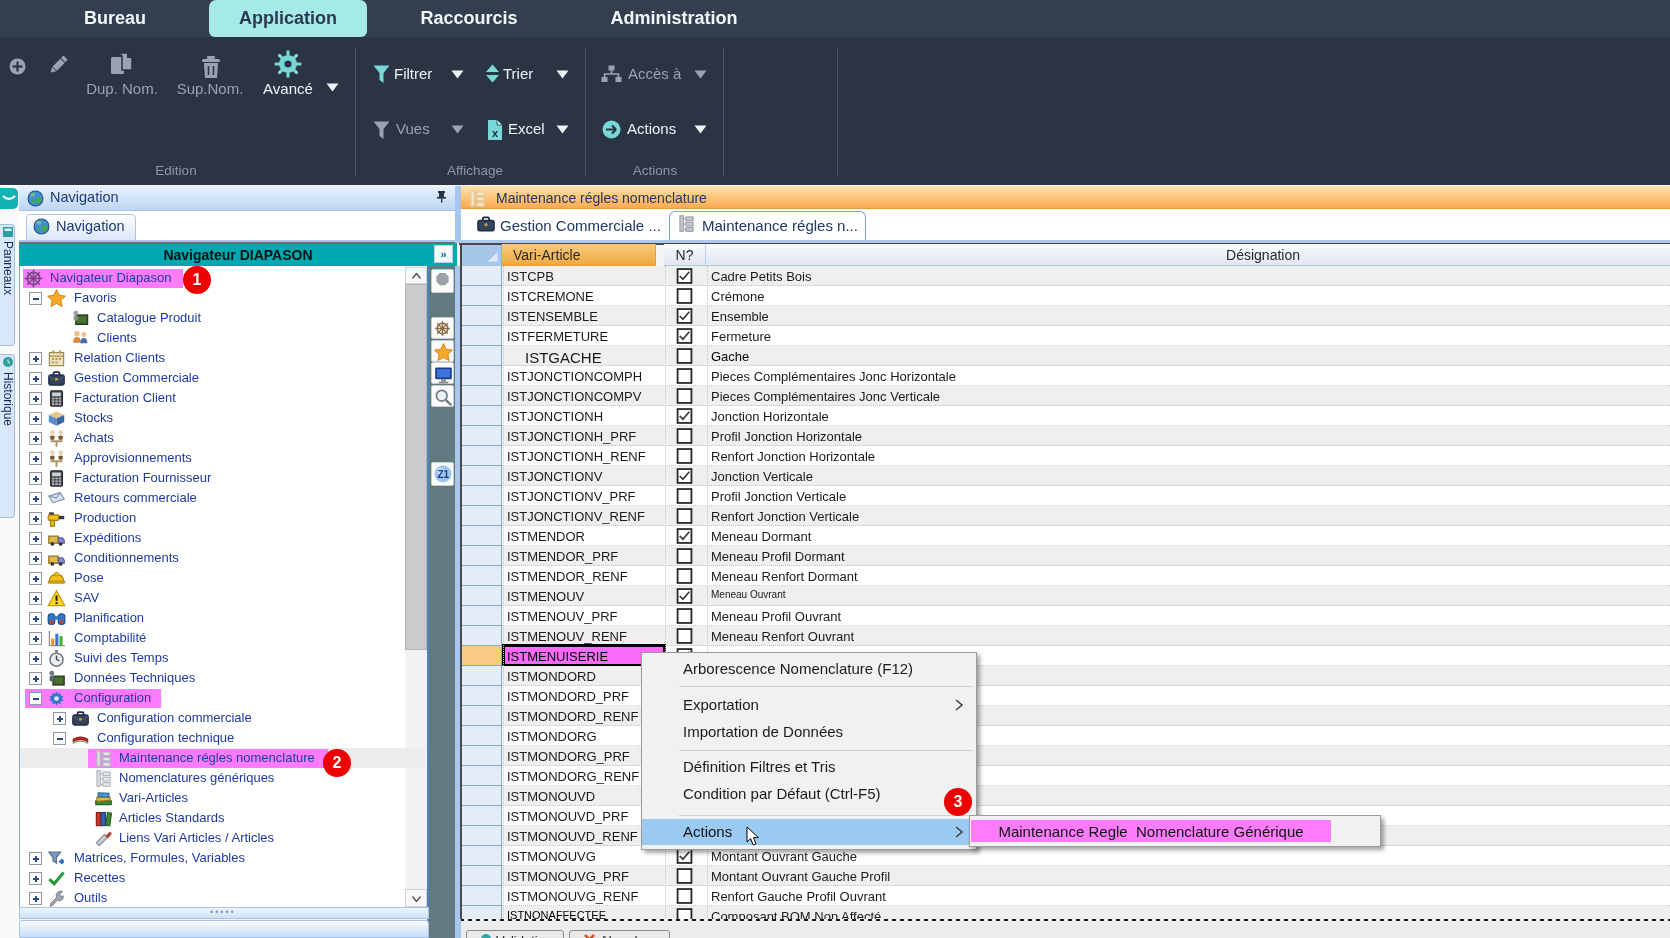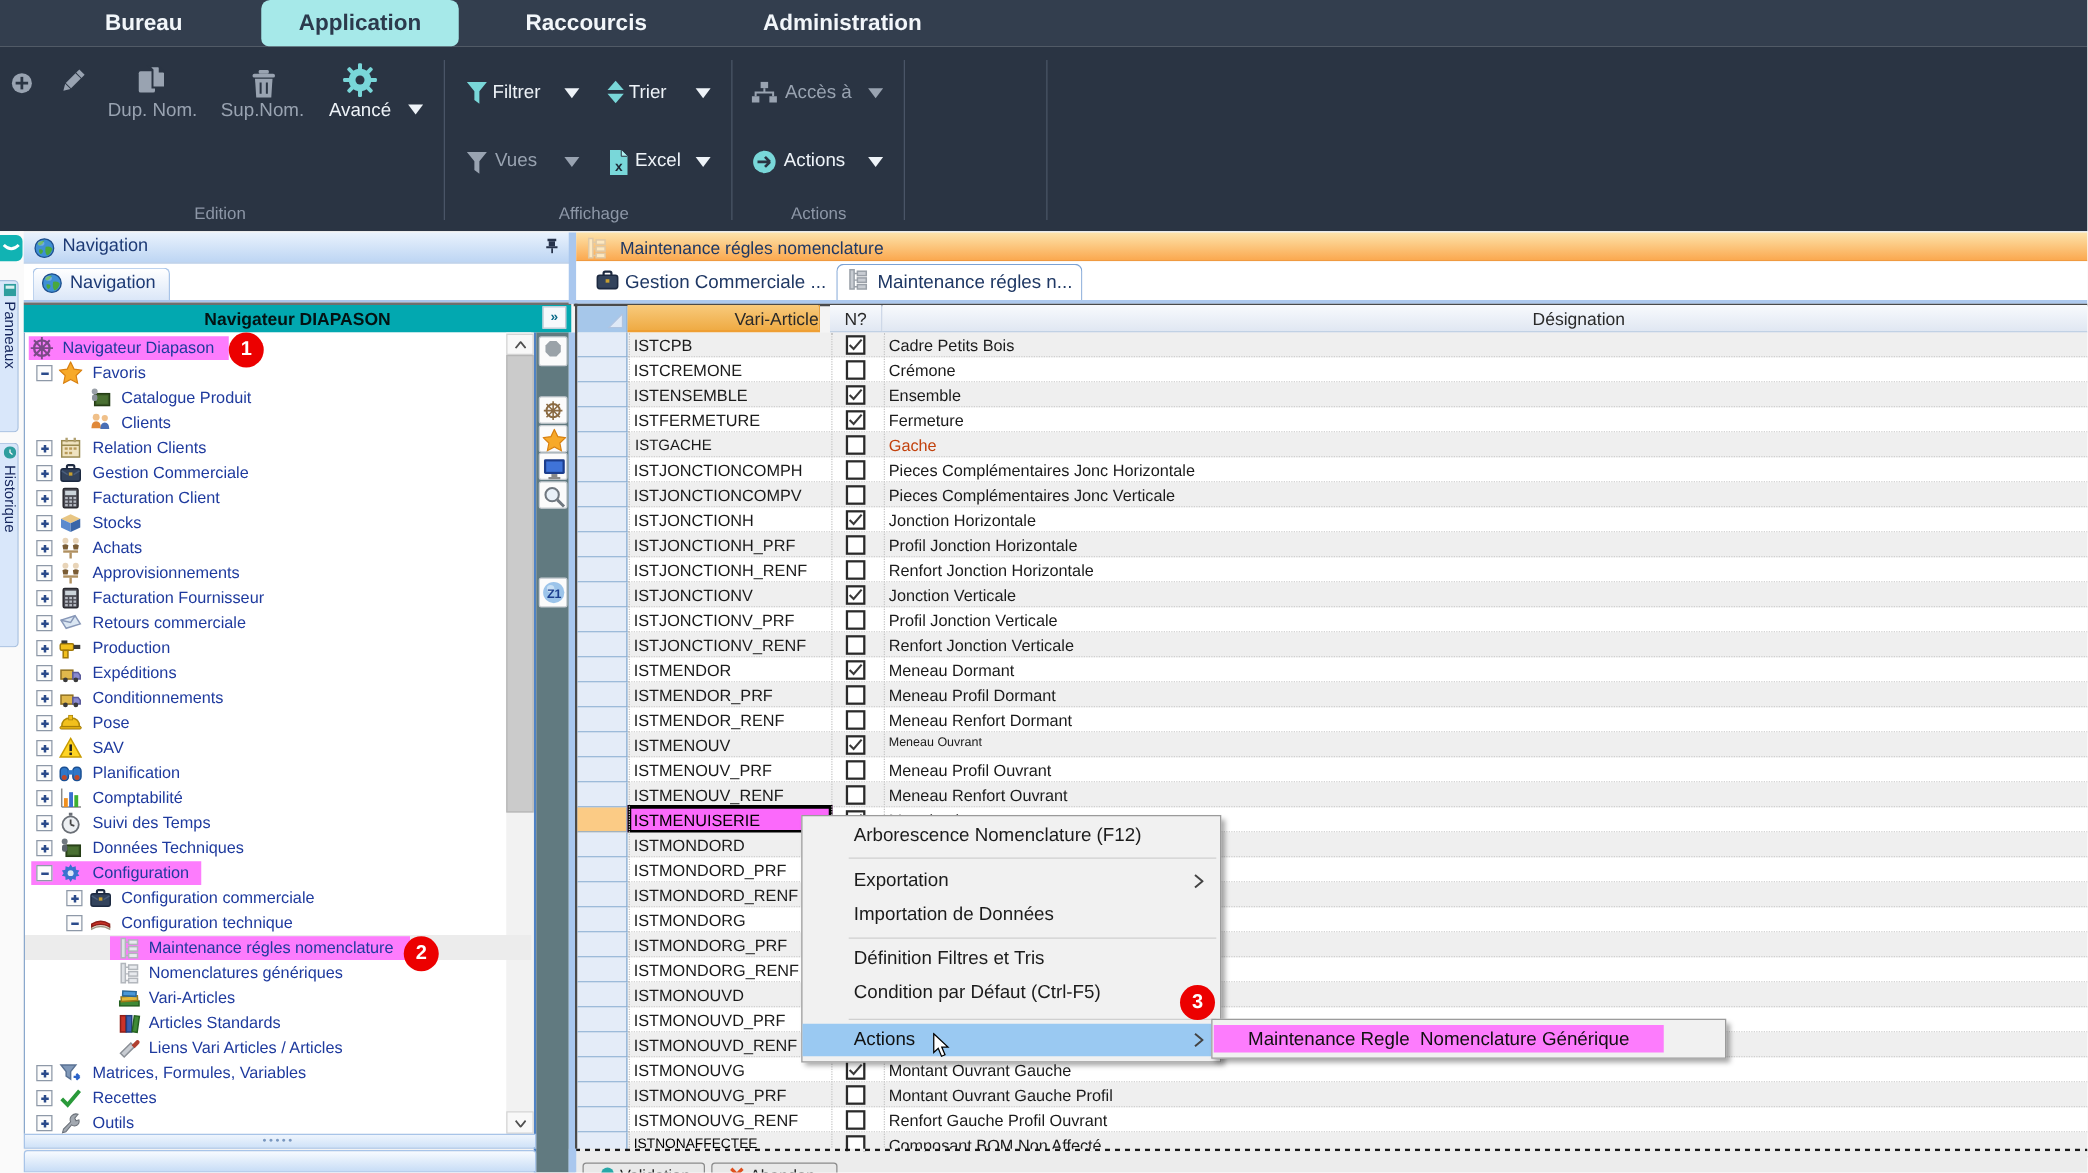--- a/index.html
+++ b/index.html
@@ -606,21 +606,21 @@
       </g>
     </svg></div>
 <div class="a" style="left:702px;top:217px;font-size:15px;color:#1f3864">Maintenance régles n...</div>
 <div class="a" style="left:455px;top:240px;width:1215px;height:3px;background:#adc9ee"></div>
 <div class="a" style="left:459px;top:243px;width:1211px;height:1.5px;background:#4a4a4a"></div>
 <div class="a" style="left:459.5px;top:243px;width:2px;height:676px;background:#4a4a4a"></div>
 <div class="a" style="left:461.5px;top:244.5px;width:40.5px;height:21.5px;background:#a6c7ea;border-right:1px solid #90b2d8"></div>
 <svg class="a" style="left:486px;top:251px" width="13" height="12" viewBox="0 0 13 12">
     <path d="M12 0 V11 H1 Z" fill="#dfe9f6" stroke="#b0c4e0" stroke-width="1"></path>
   </svg>
-<div class="a" style="left:502px;top:244px;width:154px;height:22px;background:linear-gradient(#f8ca7c,#efab44);border-bottom:2px solid #ef9f33;border-right:1px solid #e8a23c;text-align:right;font-size:14px;color:#2a2a2a;line-height:22px;text-indent:11px">Vari-Article</div>
+<div class="a" style="left:502px;top:244px;width:154px;height:22px;background:linear-gradient(#f8ca7c,#efab44);border-bottom:2px solid #ef9f33;border-right:1px solid #e8a23c;text-align:left;font-size:14px;color:#2a2a2a;line-height:22px;text-indent:11px">Vari-Article</div>
 <div class="a" style="left:664px;top:244px;width:42px;height:22px;background:linear-gradient(#f8fafd,#e0e7f2);border-right:1px solid #c2cfe4;border-bottom:1px solid #b3c6e0;text-align:center;font-size:14px;color:#2a2a2a;line-height:22px">N?</div>
 <div class="a" style="left:706px;top:244px;width:964px;height:22px;background:linear-gradient(#f8fafd,#e0e7f2);border-bottom:1px solid #b3c6e0"></div>
 <div class="a" style="left:1190px;top:244px;width:110px;text-align:right;font-size:14px;color:#2a2a2a;line-height:22px">Désignation</div>
 <div class="a" style="left:502px;top:266px;width:1168px;height:20px;background:#efefef;border-bottom:1px dotted #c6c6c6"></div>
 <div class="a" style="left:461.5px;top:266px;width:40.5px;height:20px;background:#e4ecf8;border-bottom:1.5px solid #85aacf;border-right:1.5px solid #85aacf"></div>
 <div class="a" style="left:507px;top:269px;font-size:13px;color:#1a1a1a;white-space:nowrap">ISTCPB</div>
 <svg class="a" style="left:676px;top:268px" width="17" height="16" viewBox="0 0 15 15">
     <rect x="1" y="1" width="13" height="13" fill="#fff" stroke="#2a2a2a" stroke-width="1.7"></rect>
     <path d="M3 7.5 L6 10.5 L12 3.5" fill="none" stroke="#3a3a3a" stroke-width="1.6"></path>
   </svg>
@@ -643,25 +643,25 @@
 <div class="a" style="left:502px;top:326px;width:1168px;height:20px;background:#ffffff;border-bottom:1px dotted #c6c6c6"></div>
 <div class="a" style="left:461.5px;top:326px;width:40.5px;height:20px;background:#e4ecf8;border-bottom:1.5px solid #85aacf;border-right:1.5px solid #85aacf"></div>
 <div class="a" style="left:507px;top:329px;font-size:13px;color:#1a1a1a;white-space:nowrap">ISTFERMETURE</div>
 <svg class="a" style="left:676px;top:328px" width="17" height="16" viewBox="0 0 15 15">
     <rect x="1" y="1" width="13" height="13" fill="#fff" stroke="#2a2a2a" stroke-width="1.7"></rect>
     <path d="M3 7.5 L6 10.5 L12 3.5" fill="none" stroke="#3a3a3a" stroke-width="1.6"></path>
   </svg>
 <div class="a" style="left:711px;top:329px;font-size:13px;color:#1a1a1a;white-space:nowrap">Fermeture</div>
 <div class="a" style="left:502px;top:346px;width:1168px;height:20px;background:#efefef;border-bottom:1px dotted #c6c6c6"></div>
 <div class="a" style="left:461.5px;top:346px;width:40.5px;height:20px;background:#e4ecf8;border-bottom:1.5px solid #85aacf;border-right:1.5px solid #85aacf"></div>
-<div class="a" style="left:508px;top:349px;font-size:12px;color:#1a1a1a;white-space:nowrap">ISTGACHE</div>
+<div class="a" style="left:525px;top:349px;font-size:15px;color:#1a1a1a;white-space:nowrap">ISTGACHE</div>
 <svg class="a" style="left:676px;top:348px" width="17" height="16" viewBox="0 0 15 15">
     <rect x="1" y="1" width="13" height="13" fill="#fff" stroke="#2a2a2a" stroke-width="1.7"></rect>
   </svg>
-<div class="a" style="left:711px;top:349px;font-size:13px;color:#c2410c;white-space:nowrap">Gache</div>
+<div class="a" style="left:711px;top:349px;font-size:13px;color:#000000;white-space:nowrap">Gache</div>
 <div class="a" style="left:502px;top:366px;width:1168px;height:20px;background:#ffffff;border-bottom:1px dotted #c6c6c6"></div>
 <div class="a" style="left:461.5px;top:366px;width:40.5px;height:20px;background:#e4ecf8;border-bottom:1.5px solid #85aacf;border-right:1.5px solid #85aacf"></div>
 <div class="a" style="left:507px;top:369px;font-size:13px;color:#1a1a1a;white-space:nowrap">ISTJONCTIONCOMPH</div>
 <svg class="a" style="left:676px;top:368px" width="17" height="16" viewBox="0 0 15 15">
     <rect x="1" y="1" width="13" height="13" fill="#fff" stroke="#2a2a2a" stroke-width="1.7"></rect>
   </svg>
 <div class="a" style="left:711px;top:369px;font-size:13px;color:#1a1a1a;white-space:nowrap">Pieces Complémentaires Jonc Horizontale</div>
 <div class="a" style="left:502px;top:386px;width:1168px;height:20px;background:#efefef;border-bottom:1px dotted #c6c6c6"></div>
 <div class="a" style="left:461.5px;top:386px;width:40.5px;height:20px;background:#e4ecf8;border-bottom:1.5px solid #85aacf;border-right:1.5px solid #85aacf"></div>
 <div class="a" style="left:507px;top:389px;font-size:13px;color:#1a1a1a;white-space:nowrap">ISTJONCTIONCOMPV</div>

